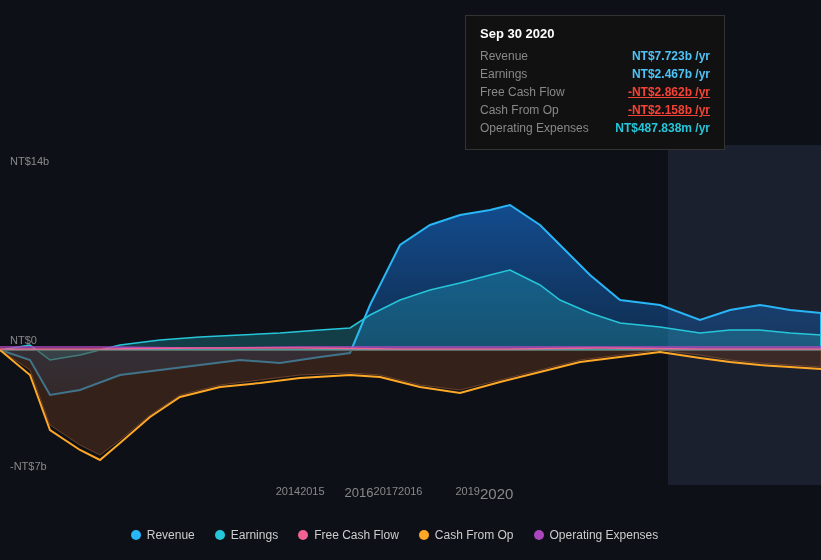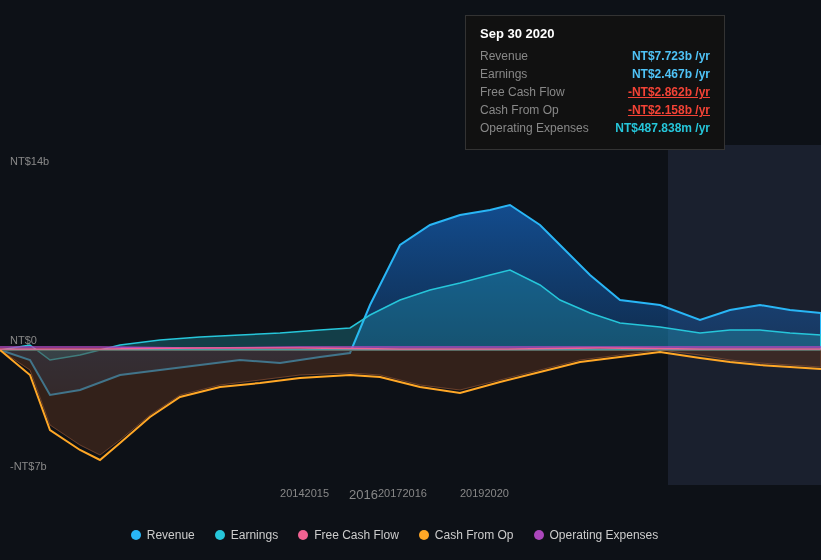--- a/index.html
+++ b/index.html
@@ -309,21 +309,21 @@
 
   </svg>
 
   <div style="position:absolute;bottom:58px;left:0;right:0;display:flex;justify-content:center;padding:0 30px 0 30px;">
     <span class="x-label" style="position:static;font-size:11px;color:#888;">2014</span>
     <span class="x-label" style="position:static;font-size:11px;color:#888;">2015</span>
     <span class="x-label" style="position:static;font-size:13px;color:#888;margin-left:20px;">2016</span>
     <span class="x-label" style="position:static;font-size:11px;color:#888;">2017</span>
     <span class="x-label" style="position:static;font-size:11px;color:#888;">2016</span>
     <span class="x-label" style="position:static;font-size:11px;color:#888;margin-left:33px;">2019</span>
-    <span class="x-label" style="position:static;font-size:11px;color:#888;">2020</span>
+    <span class="x-label" style="position:static;font-size:15px;color:#888;">2020</span>
   </div>
 
   <div id="legend">
     <div class="legend-item">
       <div class="legend-dot" style="background:#29b6f6;"></div>
       <span>Revenue</span>
     </div>
     <div class="legend-item">
       <div class="legend-dot" style="background:#26c6da;"></div>
       <span>Earnings</span>

